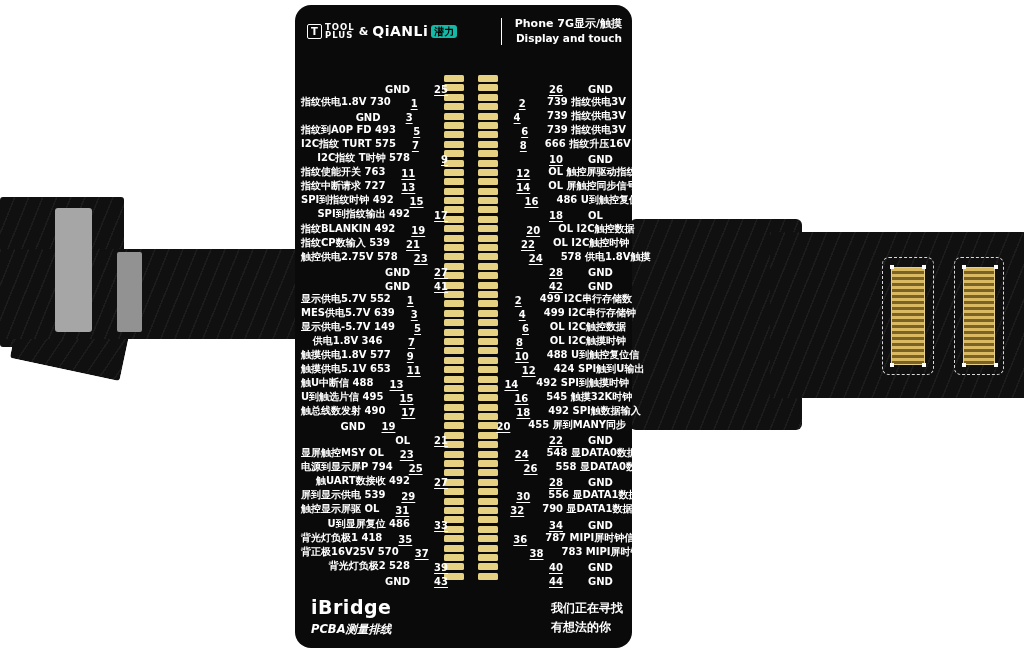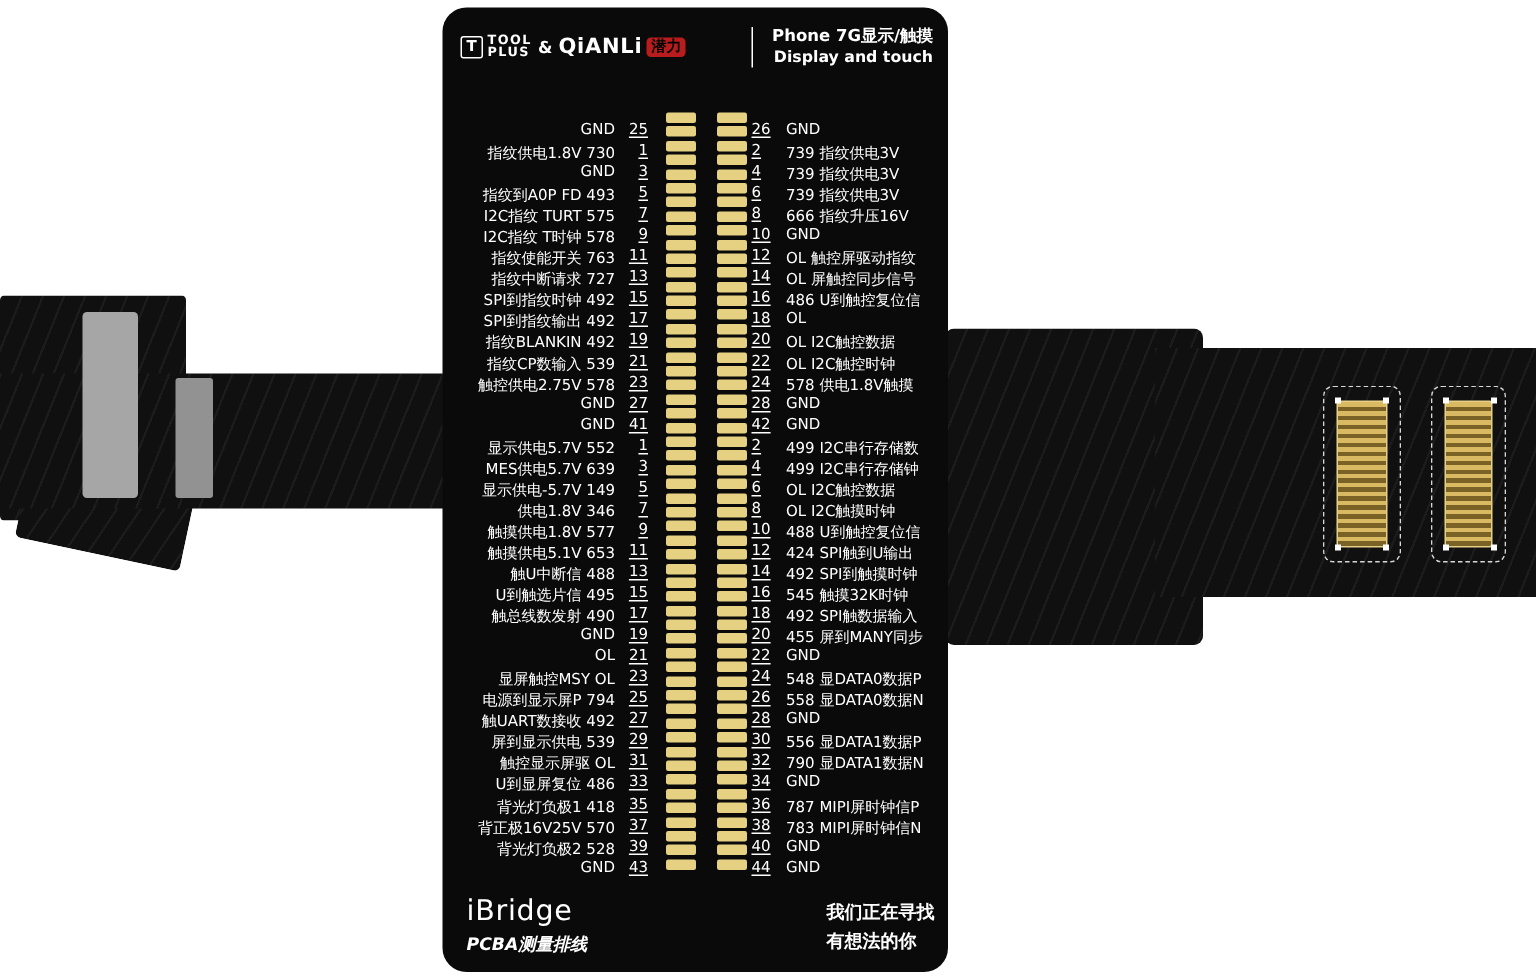--- a/index.html
+++ b/index.html
@@ -36,43 +36,43 @@
 
   
   #board{position:absolute;left:295px;top:5px;width:337px;height:643px;background:var(--board);border-radius:16px;}
 
   
   #board-header{position:absolute;left:12px;top:9px;right:10px;height:34px;display:flex;align-items:center;color:var(--txt);}
   .t-icon{width:15px;height:15px;border:1.5px solid #fff;border-radius:2px;display:flex;align-items:center;justify-content:center;font-size:10px;font-weight:700;flex:0 0 auto;}
   .tp-stack{display:flex;flex-direction:column;font-weight:700;font-size:8.5px;line-height:8.5px;letter-spacing:1px;margin-left:3px;}
   .amp{font-size:11px;font-weight:700;margin:0 4px;}
   .qianli{font-size:14px;font-weight:700;letter-spacing:0.5px;}
-  .qianli-cn{background:#b91c1c;color:#000;font-weight:700;font-size:10px;line-height:13px;padding:0 3px;border-radius:3px;margin-left:3px;}
+  .qianli-cn{background:#14b8a6;color:#000;font-weight:700;font-size:10px;line-height:13px;padding:0 3px;border-radius:3px;margin-left:3px;}
   .hdr-div{width:1px;height:27px;background:#fff;margin-left:auto;margin-right:8px;flex:0 0 auto;}
   .hdr-titles{width:112px;display:flex;flex-direction:column;gap:2px;align-items:flex-end;}
   .hdr-title-cn{font-size:11px;font-weight:700;line-height:12px;}
   .hdr-title-en{font-size:10.5px;font-weight:700;line-height:12px;}
 
   
   .pad-strip{position:absolute;top:70px;width:20px;display:flex;flex-direction:column;gap:2.4px;}
   #pads-left{left:149px;}
   #pads-right{left:183px;}
   .pad{height:7px;background:var(--pad);border-radius:1.5px;flex:0 0 auto;}
 
   
   #pin-table{position:absolute;left:6px;top:76px;width:325px;}
-  .pin-row{height:14.05px;display:flex;align-items:flex-start;font-size:10px;font-weight:400;color:var(--txt);white-space:nowrap;}
+  .pin-row{height:14.05px;display:flex;align-items:flex-end;font-size:10px;font-weight:700;color:var(--txt);white-space:nowrap;gap:16px;}
   .lt{width:109px;text-align:right;direction:rtl;}
   .lp{width:22px;text-align:right;text-decoration:underline;text-underline-offset:1.5px;}
   .mid{width:68px;flex:0 0 auto;}
   .rp{width:22px;text-align:left;padding-left:1px;text-decoration:underline;text-underline-offset:1.5px;}
   .rt{flex:1;text-align:left;padding-left:2px;}
 
   
-  #footer-logo{position:absolute;left:16px;top:591px;color:var(--txt);font-size:19px;font-weight:400;letter-spacing:0.5px;}
+  #footer-logo{position:absolute;left:16px;top:591px;color:var(--txt);font-size:19px;font-weight:700;letter-spacing:0.5px;}
   #footer-sub{position:absolute;left:16px;top:617px;color:var(--txt);font-size:11.5px;font-weight:600;font-style:italic;}
   #slogan{position:absolute;left:256px;top:594px;color:var(--txt);font-size:12px;font-weight:600;line-height:19px;}
 </style>
 </head>
 <body>
 
 <div id="stage">
 
   <div class="arm tex" id="arm-left-block"></div>
   <div class="arm tex" id="arm-left-tail"></div>

